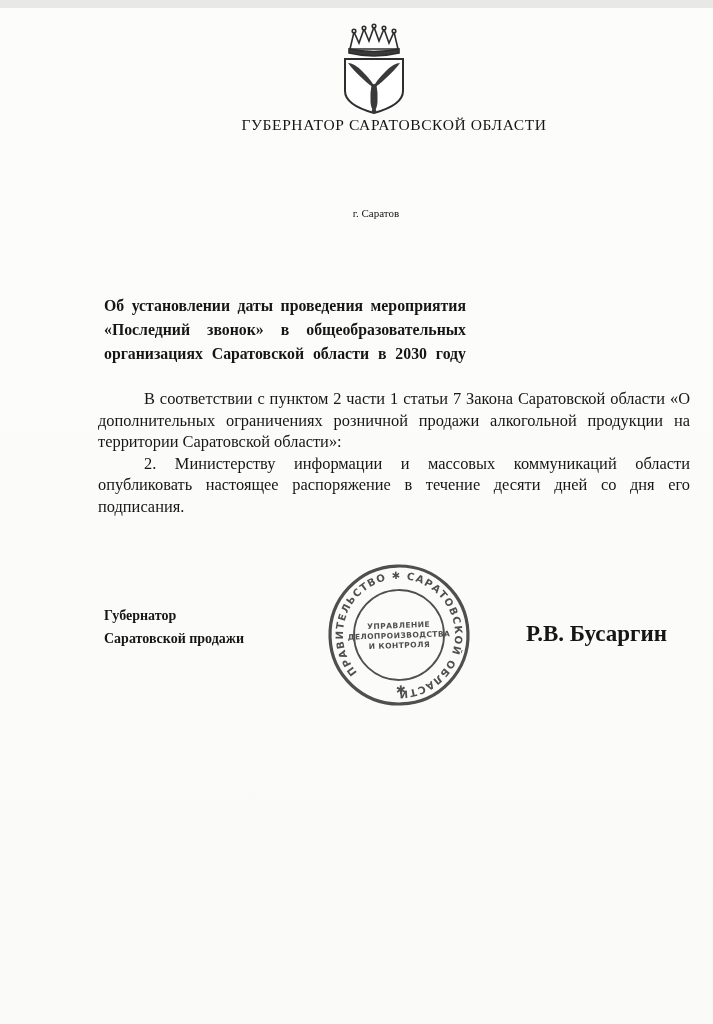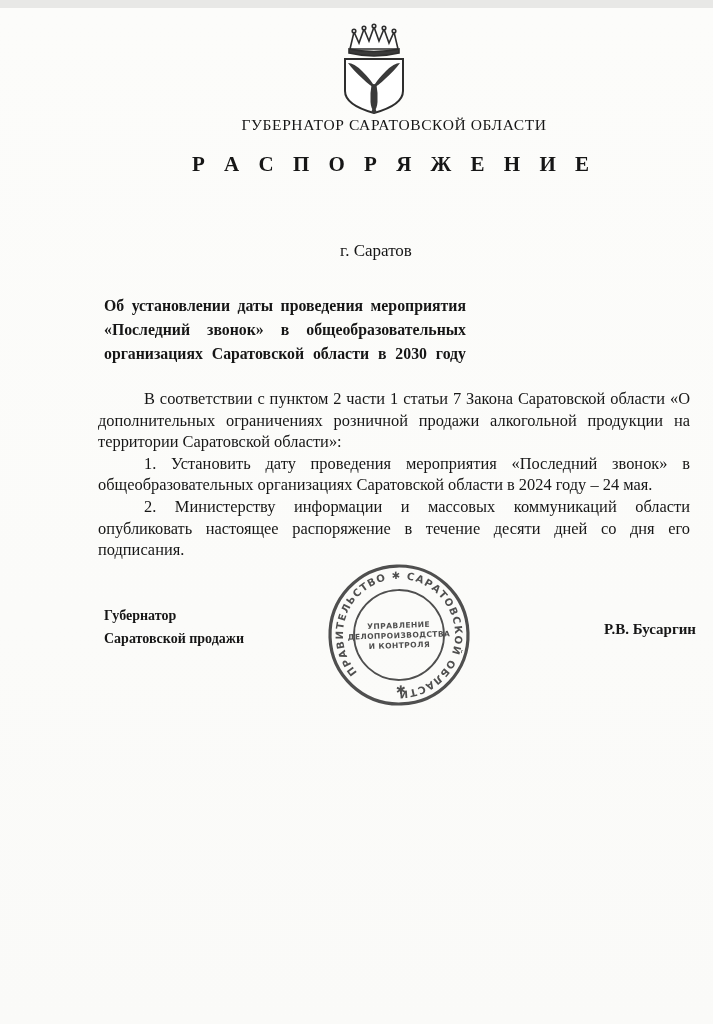--- a/index.html
+++ b/index.html
@@ -34,22 +34,22 @@
     top: 144px;
     font-size: 21px;
     font-weight: bold;
     letter-spacing: 7px;
   }
   .date-line {
     top: 179px;
     font-size: 17.5px;
   }
   .city-line {
-    top: 233px;
-    font-size: 17px;
+    top: 199px;
+    font-size: 11px;
     
     transform: translateX(-18px);
   }
 
   .title-block {
     position: absolute;
     left: 104px;
     top: 286px;
     width: 362px;
     font-size: 15.8px;
@@ -73,23 +73,23 @@
   .signature-left {
     position: absolute;
     left: 104px;
     top: 597px;
     font-size: 14px;
     font-weight: bold;
     line-height: 22.5px;
   }
   .signature-name {
     position: absolute;
-    right: 17px;
+    right: 46px;
     top: 613px;
-    font-size: 15px;
+    font-size: 23px;
     font-weight: bold;
   }
 
   .stamp {
     position: absolute;
     left: 326px;
     top: 554px;
     opacity: 0.84;
     transform: rotate(-2deg);
   }
@@ -121,28 +121,26 @@
       <path d="M11,37 H69 V69 Q69,83 40,91 Q11,83 11,69 Z" fill="#ffffff" stroke="#2e2e2e" stroke-width="2"></path>
 
       <path d="M14,41 Q20,41 28,49 Q36,57 39,62 L40,65 Q36,64 29,57 Q19,48 14,41 Z" fill="#3a3a3a"></path>
       <path d="M66,41 Q60,41 52,49 Q44,57 41,62 L40,65 Q44,64 51,57 Q61,48 66,41 Z" fill="#3a3a3a"></path>
       <path d="M37.5,63 Q40,61 42.5,63 Q44,71 43.5,80 Q43,87 40,89 Q37,87 36.5,80 Q36,71 37.5,63 Z" fill="#3a3a3a"></path>
       <circle cx="40" cy="89" r="2.3" fill="#3a3a3a"></circle>
     </g>
   </svg>
 
   <div class="head-col org-name">ГУБЕРНАТОР САРАТОВСКОЙ ОБЛАСТИ</div>
-  <div class="head-col doc-type">Р А С П О Р Я Ж Е Н И Е</div>
   <div class="head-col city-line">г. Саратов</div>
 
   <div class="title-block">Об установлении даты проведения мероприятия «Последний звонок» в общеобразовательных организациях Саратовской области в 2030 году</div>
 
   <div class="body-block">
     <p>В соответствии с пунктом 2 части 1 статьи 7 Закона Саратовской области «О дополнительных ограничениях розничной продажи алкогольной продукции на территории Саратовской области»:</p>
-    <p>1. Установить дату проведения мероприятия «Последний звонок» в общеобразовательных организациях Саратовской области в 2024 году – 24 мая.</p>
     <p>2. Министерству информации и массовых коммуникаций области опубликовать настоящее распоряжение в течение десяти дней со дня его подписания.</p>
   </div>
 
   <div class="signature-left">
     <div>Губернатор</div>
     <div>Саратовской продажи</div>
   </div>
   <div class="signature-name">Р.В. Бусаргин</div>
 
   <svg class="stamp" width="146" height="146" viewBox="0 0 146 146">

